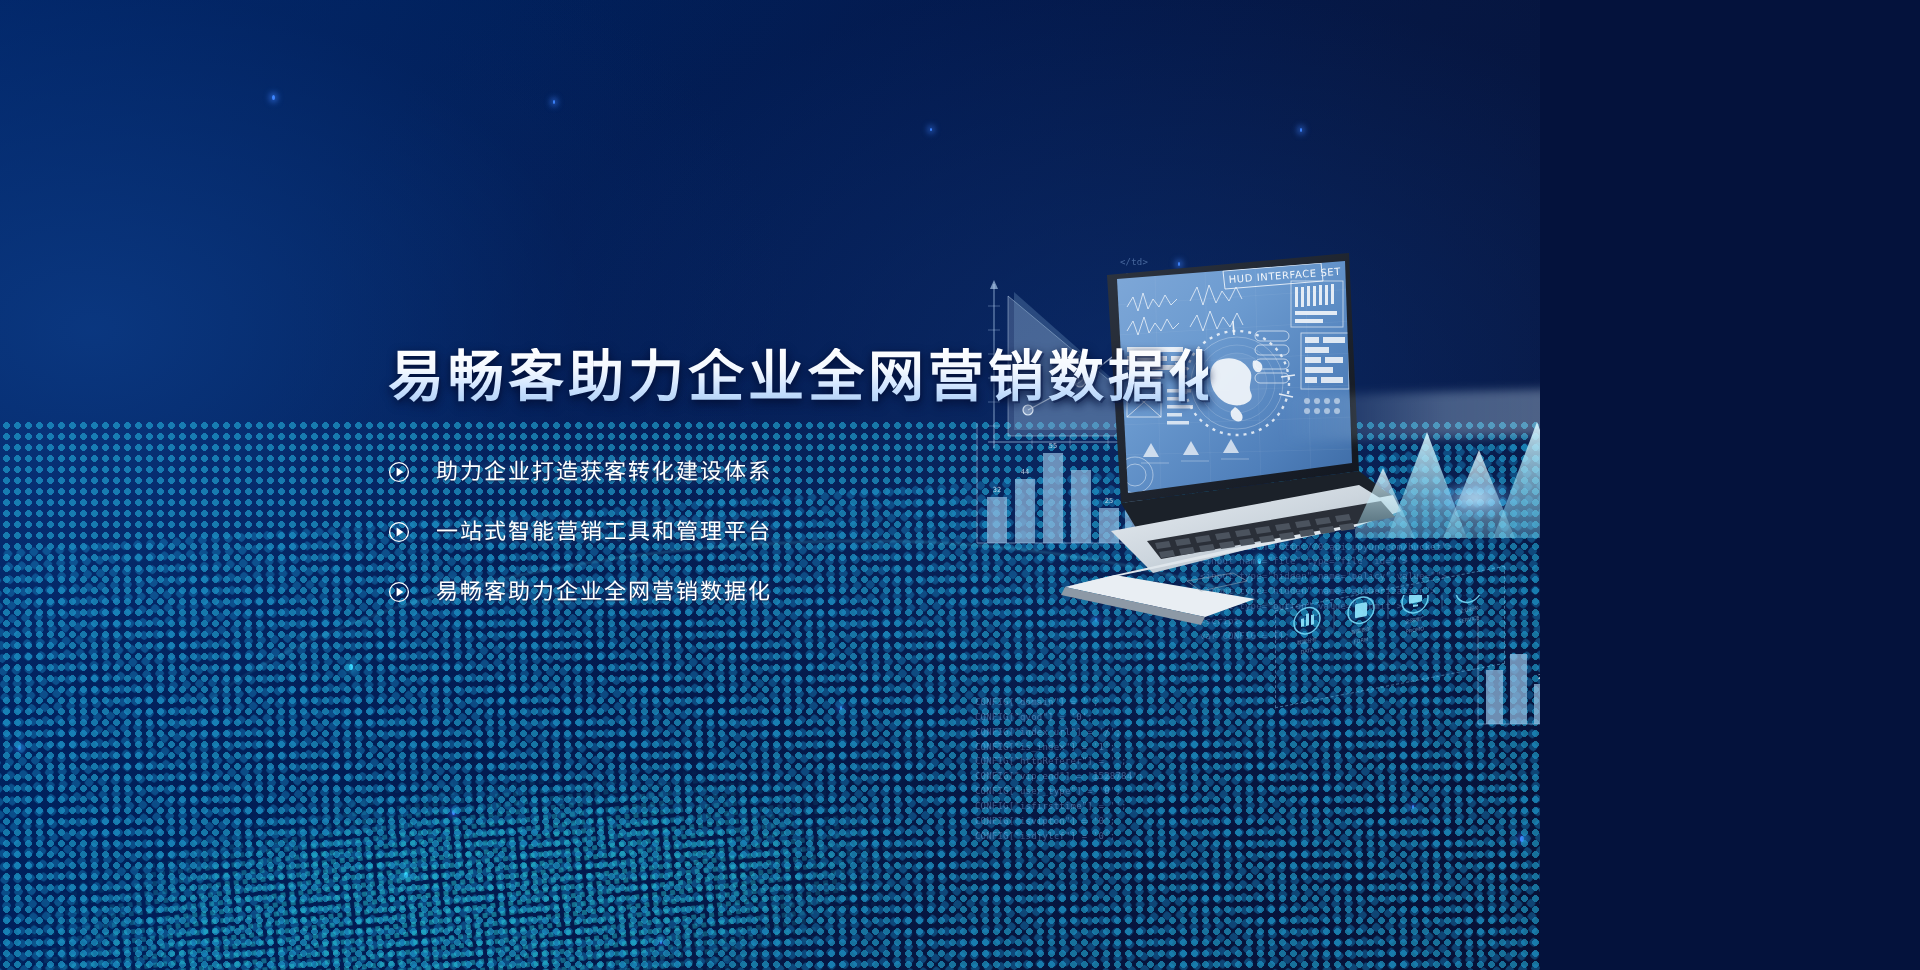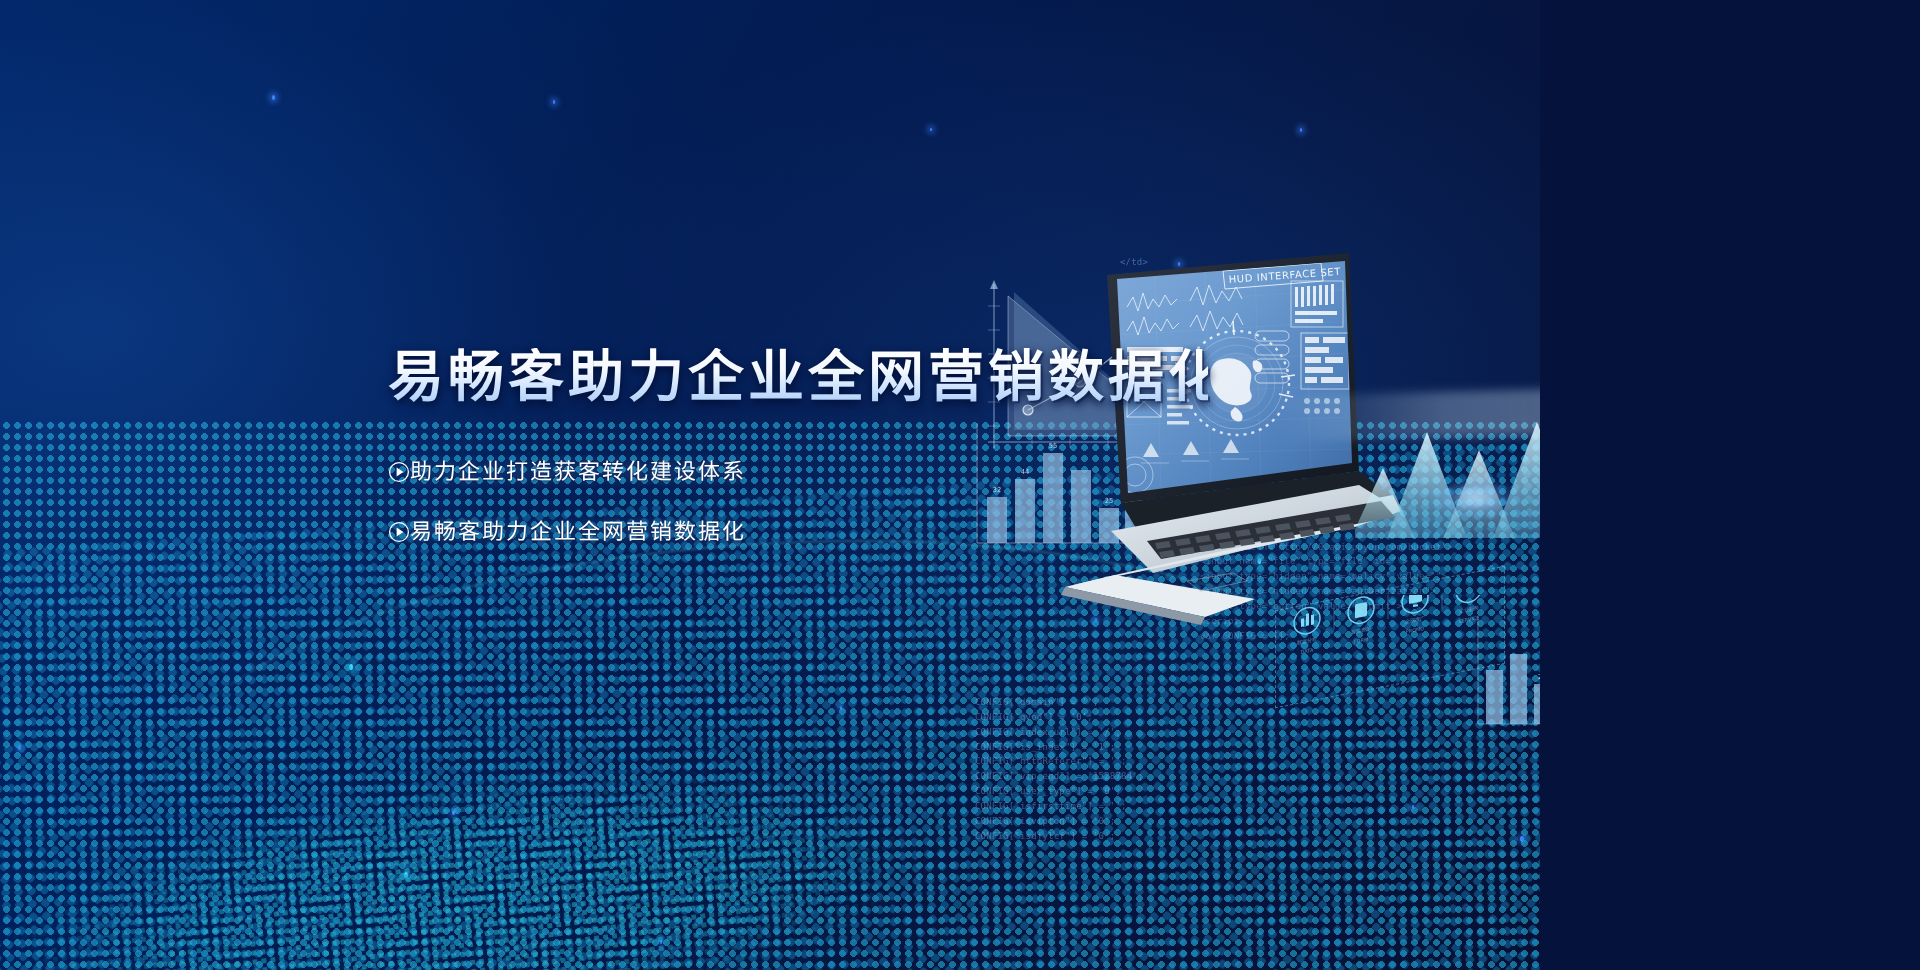--- a/index.html
+++ b/index.html
@@ -85,21 +85,21 @@
     font-size:56px; font-weight:bold; line-height:1.05;
     letter-spacing:4px; white-space:nowrap;
     background:linear-gradient(180deg,#ffffff 0%,#f2f8ff 38%,#cfe4ff 66%,#a8ccf5 100%);
     -webkit-background-clip:text; background-clip:text;
     color:transparent; -webkit-text-fill-color:transparent;
     filter:drop-shadow(0 3px 5px rgba(0,10,45,.85)) drop-shadow(2px 2px 0 rgba(9,28,80,.55));
   }
 
   .bullets { margin-top:44px; }
   .bullet {
-    display:flex; align-items:center; height:42px; margin-bottom:18px;
+    display:flex; align-items:center; gap:26px; height:42px; margin-bottom:18px;
   }
   .bullet-icon { width:22px; height:22px; flex:0 0 22px; display:block; }
   .bullet-text {
     font-size:22px; color:#ffffff; letter-spacing:2px; line-height:1;
     text-shadow:0 0 10px rgba(120,190,255,.45), 0 1px 2px rgba(0,12,48,.8);
   }
 
   
   .visual { position:absolute; left:1130px; top:240px; width:620px; height:480px; }
 
@@ -536,18 +536,25 @@
           <circle cx="11" cy="11" r="9.4" fill="none" stroke="#ffffff" stroke-width="1.3"></circle>
           <polygon points="8.6,6.6 15.4,11 8.6,15.4" fill="#ffffff"></polygon>
         </svg>
         <span class="bullet-text">助力企业打造获客转化建设体系</span>
       </li>
       <li class="bullet">
         <svg class="bullet-icon" viewBox="0 0 22 22">
           <circle cx="11" cy="11" r="9.4" fill="none" stroke="#ffffff" stroke-width="1.3"></circle>
           <polygon points="8.6,6.6 15.4,11 8.6,15.4" fill="#ffffff"></polygon>
         </svg>
+        <span class="bullet-text">一站式智能营销工具和管理平台</span>
+      </li>
+      <li class="bullet">
+        <svg class="bullet-icon" viewBox="0 0 22 22">
+          <circle cx="11" cy="11" r="9.4" fill="none" stroke="#ffffff" stroke-width="1.3"></circle>
+          <polygon points="8.6,6.6 15.4,11 8.6,15.4" fill="#ffffff"></polygon>
+        </svg>
         <span class="bullet-text">易畅客助力企业全网营销数据化</span>
       </li>
     </ul>
   </div>
 
 </div>
 
 </body></html>

